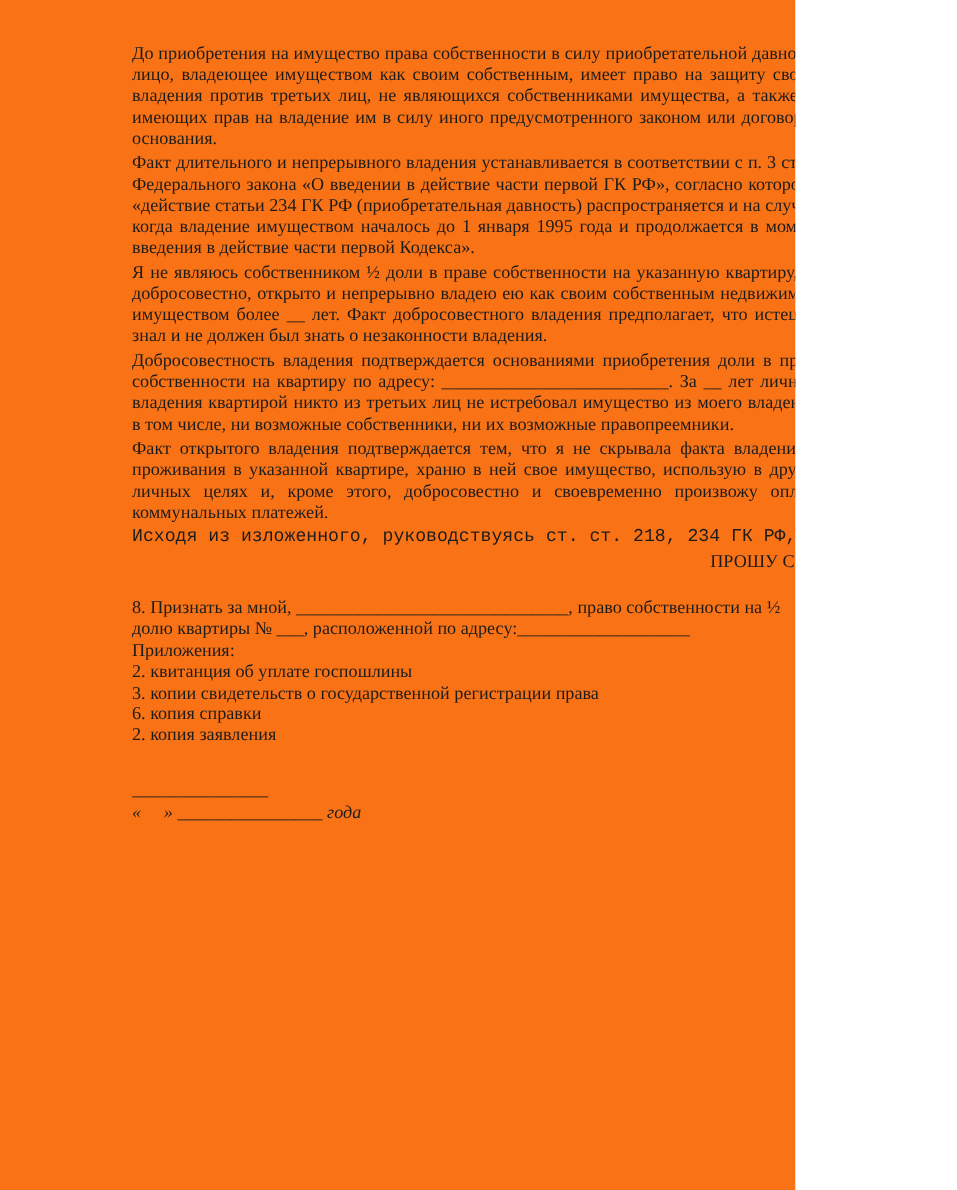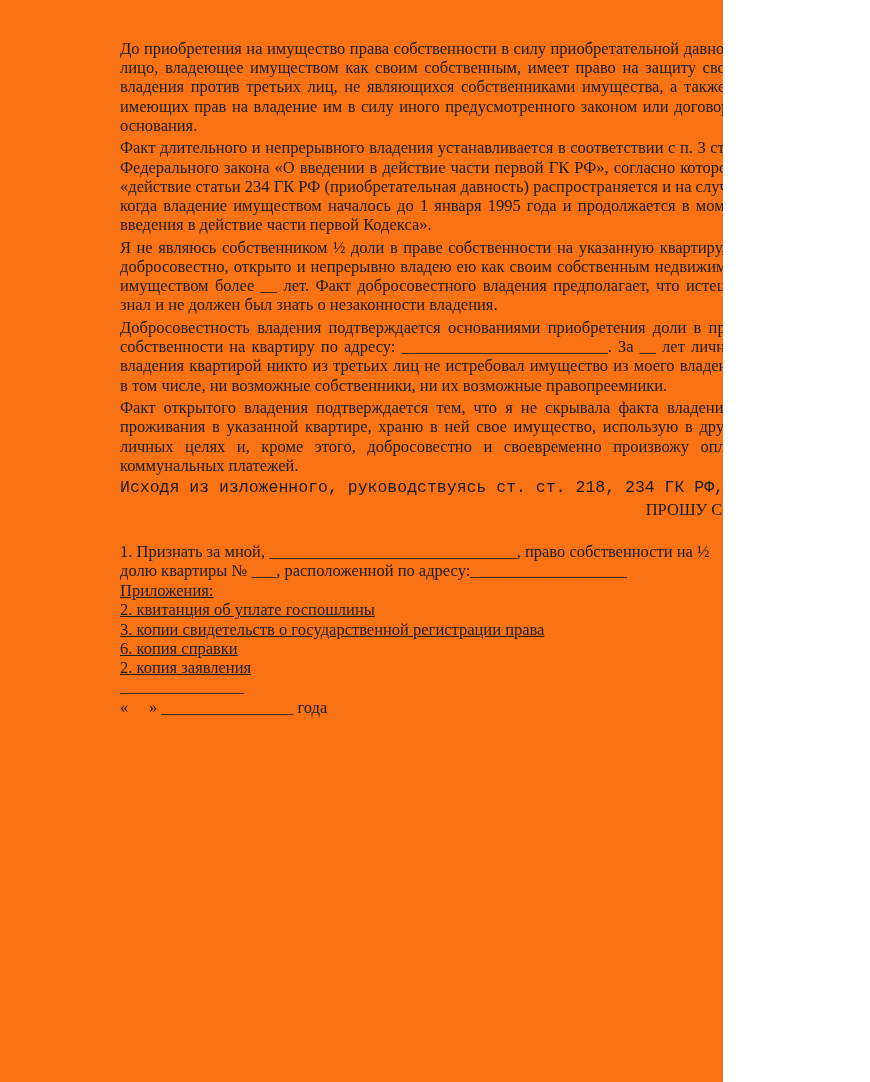--- a/index.html
+++ b/index.html
@@ -40,47 +40,48 @@
   .request-item {
     margin: 0 0 1px 0;
     text-align: left;
   }
   .attachments {
     margin-top: 1px;
   }
   .attach-line {
     line-height: 19.2px;
     text-align: left;
-    text-decoration: underline;
   }
   .signature-line {
+    margin-top: 31px;
     text-align: left;
   }
   .date-line {
     margin-top: 2px;
     text-align: left;
     white-space: pre-wrap;
+    font-style: italic;
   }
 </style>
 </head>
 <body>
 
 <div class="page">
   <div class="content">
 
     <p class="para">До приобретения на имущество права собственности в силу приобретательной давности лицо, владеющее имуществом как своим собственным, имеет право на защиту своего владения против третьих лиц, не являющихся собственниками имущества, а также не имеющих прав на владение им в силу иного предусмотренного законом или договором основания.</p>
     <p class="para">Факт длительного и непрерывного владения устанавливается в соответствии с п. 3 ст. 11 Федерального закона «О введении в действие части первой ГК РФ», согласно которому, «действие статьи 234 ГК РФ (приобретательная давность) распространяется и на случаи, когда владение имуществом началось до 1 января 1995 года и продолжается в момент введения в действие части первой Кодекса».</p>
     <p class="para">Я не являюсь собственником ½ доли в праве собственности на указанную квартиру, но добросовестно, открыто и непрерывно владею ею как своим собственным недвижимым имуществом более __ лет. Факт добросовестного владения предполагает, что истец не знал и не должен был знать о незаконности владения.</p>
     <p class="para">Добросовестность владения подтверждается основаниями приобретения доли в праве собственности на квартиру по адресу: _________________________. За __ лет личного владения квартирой никто из третьих лиц не истребовал имущество из моего владения, в том числе, ни возможные собственники, ни их возможные правопреемники.</p>
     <p class="para">Факт открытого владения подтверждается тем, что я не скрывала факта владения и проживания в указанной квартире, храню в ней свое имущество, использую в других личных целях и, кроме этого, добросовестно и своевременно произвожу оплату коммунальных платежей.</p>
 
     <p class="closing-ref">Исходя из изложенного, руководствуясь ст. ст. 218, 234 ГК РФ, -</p>
     <p class="request-heading">ПРОШУ СУД:</p>
 
-    <p class="request-item">1. Признать за мной, ______________________________, право собственности на ½ долю квартиры № ___, расположенной по адресу:___________________</p>
+    <p class="request-item">8. Признать за мной, ______________________________, право собственности на ½ долю квартиры № ___, расположенной по адресу:___________________</p>
 
     <div class="attachments">
       <div class="attach-line">Приложения:</div>
       <div class="attach-line">2. квитанция об уплате госпошлины</div>
       <div class="attach-line">3. копии свидетельств о государственной регистрации права</div>
       <div class="attach-line">6. копия справки</div>
       <div class="attach-line">2. копия заявления</div>
     </div>
 
     <div class="signature-line">_______________</div>

